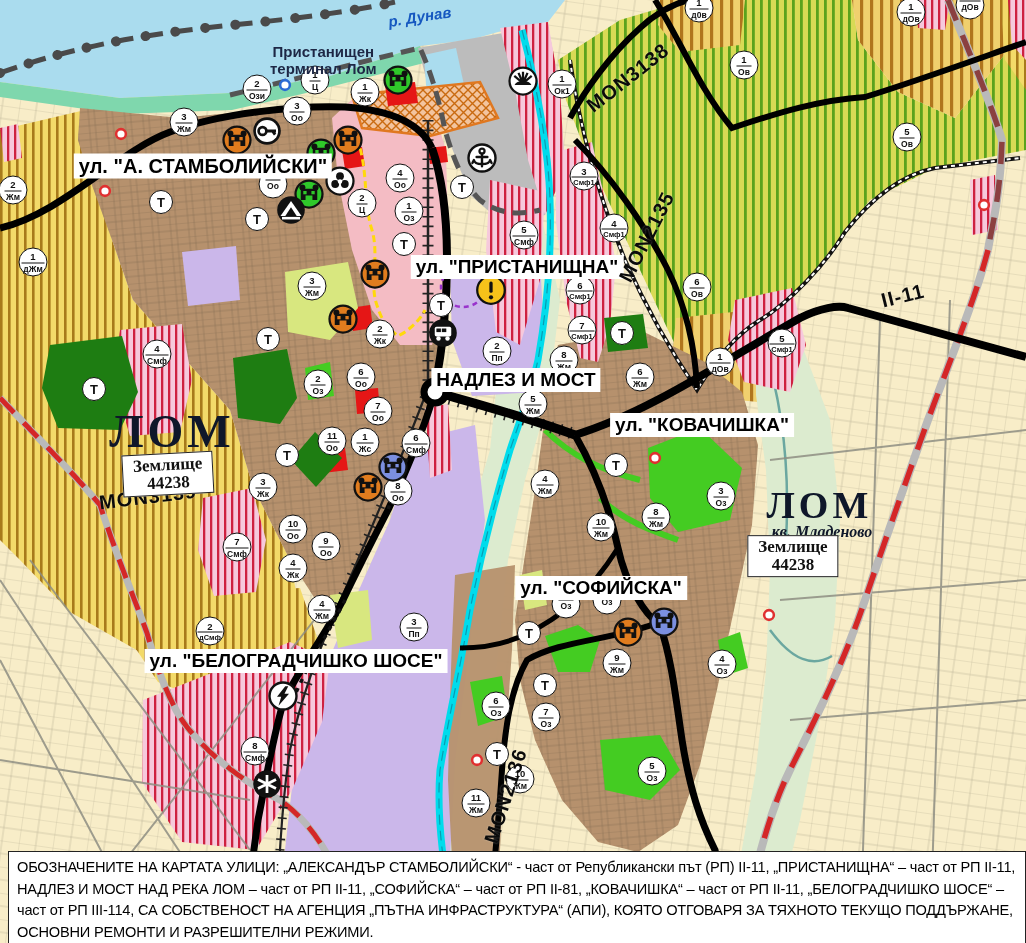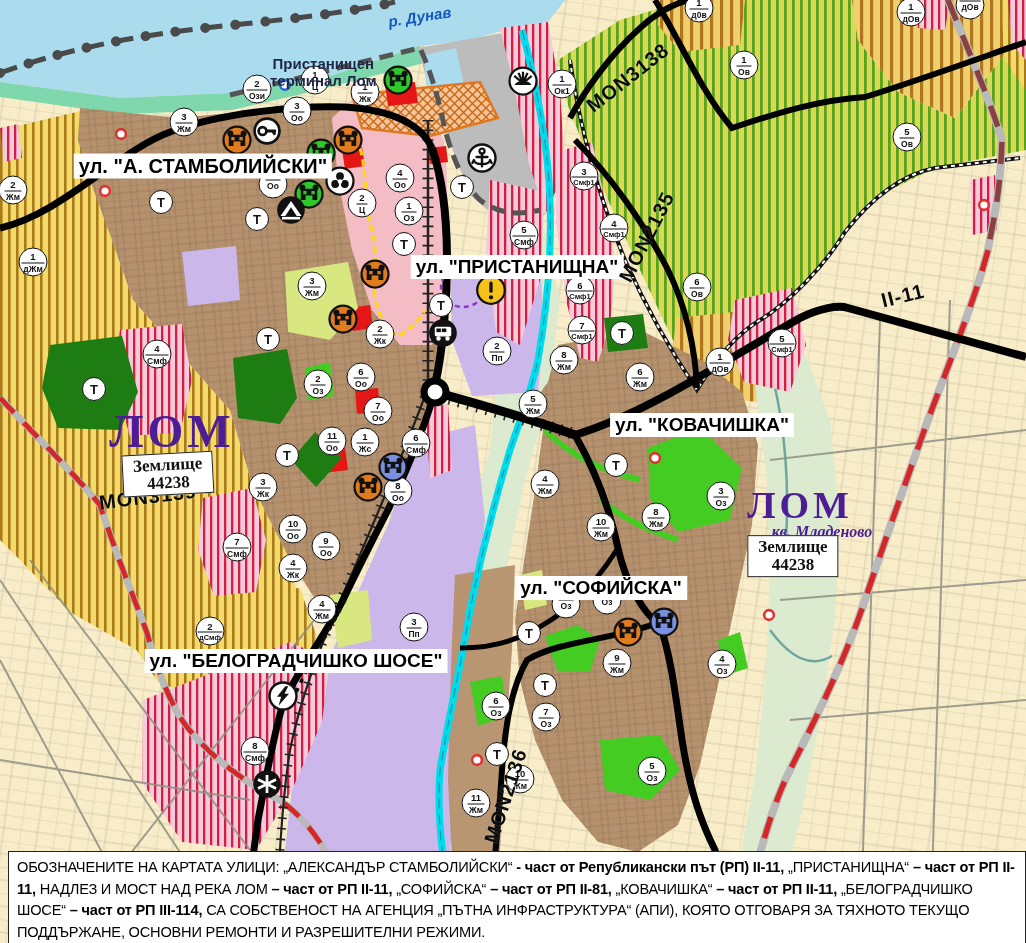--- a/index.html
+++ b/index.html
@@ -16,34 +16,34 @@
   .tm{position:absolute;width:24px;height:24px;box-sizing:border-box;border:1.8px solid #111;
       border-radius:50%;background:#fff;color:#111;font-size:13px;font-weight:bold;
       display:flex;align-items:center;justify-content:center;transform:translate(-50%,-50%);}
   .im{position:absolute;width:30px;height:30px;transform:translate(-50%,-50%);}
   .im svg{width:100%;height:100%;display:block;}
   .dot{position:absolute;transform:translate(-50%,-50%);}
   .street{position:absolute;transform:translate(-50%,-50%);background:#fff;color:#000;
           font-weight:bold;white-space:nowrap;padding:1px 5px;letter-spacing:0px;}
   .road{position:absolute;color:#0b0b0b;font-weight:bold;font-size:20px;white-space:nowrap;
         letter-spacing:1px;text-shadow:0 0 2px rgba(255,255,255,.4);}
-  .city{position:absolute;transform:translate(-50%,-50%);color:#4c1d95;
-        font-family:"Liberation Serif",serif;font-weight:bold;text-align:center;letter-spacing:4px;}
+  .city{position:absolute;transform:translate(-50%,-50%);color:#0f172a;
+        font-family:"Liberation Serif",serif;font-weight:bold;text-align:right;letter-spacing:4px;}
   .city .sub{display:block;font-size:16px;font-style:italic;letter-spacing:0px;margin-top:-4px;margin-left:44px;}
   .lbox{position:absolute;transform:translate(-50%,-50%);background:#fff;border:1.5px solid #222;
         color:#111;font-family:"Liberation Serif",serif;font-weight:bold;font-size:17px;
         text-align:center;line-height:1.05;padding:2px 10px;white-space:nowrap;}
   .wlabel{position:absolute;color:#1658c0;font-weight:bold;font-style:italic;font-size:15px;
           transform:rotate(-9deg);white-space:nowrap;}
   .plabel{position:absolute;color:#1d2745;font-weight:bold;font-size:15px;text-align:center;
           line-height:1.15;white-space:nowrap;}
   .footer{position:absolute;left:8px;top:851px;width:1000px;background:#fff;border:1.2px solid #222;
           padding:5px 8px 7px 8px;color:#000;font-size:14.6px;line-height:1.48;letter-spacing:-0.2px;}
   .footer b{font-weight:normal;}
-  .footer span{font-weight:bold;}
+  .footer span{font-weight:normal;}
 </style>
 </head>
 <body>
 
 <div id="stage">
 
   <svg id="basemap" width="1026" height="943" viewBox="0 0 1026 943">
     <defs>
       <pattern id="pParcel" width="34" height="26" patternUnits="userSpaceOnUse" patternTransform="rotate(8)">
         <path d="M0 0H34 M0 13H34 M0 0V26 M17 0V26" stroke="#a9a289" stroke-width="0.6" fill="none"></path>
@@ -670,26 +670,27 @@
       <div class="dot" style="left: 984px; top: 207px;"><svg width="15" height="15" viewBox="0 0 20 20">
           <circle cx="10" cy="10" r="6.5" fill="#fff" stroke="#e03030" stroke-width="3.4"></circle>
         </svg></div>
       <div class="dot" style="left: 285px; top: 87px;"><svg width="15" height="15" viewBox="0 0 20 20">
           <circle cx="10" cy="10" r="6.5" fill="#fff" stroke="#2b6bd4" stroke-width="3.4"></circle>
         </svg></div>
     </div>
 
   <div class="layer" id="labels-layer">
     <div class="wlabel" style="left:388px;top:8px;">р. Дунав</div>
-    <div class="plabel" style="left:270px;top:55px;">
+    <div class="plabel" style="left:270px;top:43px;">
       <span>Пристанищен</span><br>
       <span>терминал Лом</span>
     </div>
   <div class="street" style="left: 203px; top: 166px; font-size: 20px;">ул. "А. СТАМБОЛИЙСКИ"</div>
       <div class="street" style="left: 517px; top: 267px; font-size: 19px;">ул. "ПРИСТАНИЩНА"</div>
+      <div class="street" style="left: 516px; top: 380px; font-size: 19px;">НАДЛЕЗ И МОСТ</div>
       <div class="street" style="left: 702px; top: 425px; font-size: 19px;">ул. "КОВАЧИШКА"</div>
       <div class="street" style="left: 601px; top: 588px; font-size: 19px;">ул. "СОФИЙСКА"</div>
       <div class="street" style="left: 296px; top: 661px; font-size: 19px;">ул. "БЕЛОГРАДЧИШКО ШОСЕ"</div>
       <div class="road" style="left: 628px; top: 78px; transform: translate(-50%, -50%) rotate(-38deg);">MON3138</div>
       <div class="road" style="left: 647px; top: 237px; transform: translate(-50%, -50%) rotate(-63deg);">MON2135</div>
       <div class="road" style="left: 148px; top: 497px; transform: translate(-50%, -50%) rotate(-7deg);">MON3139</div>
       <div class="road" style="left: 506px; top: 796px; transform: translate(-50%, -50%) rotate(-72deg);">MON2136</div>
       <div class="road" style="left: 903px; top: 296px; transform: translate(-50%, -50%) rotate(-14deg);">II-11</div>
       <div class="city" style="left: 172px; top: 431px; font-size: 46px;"><span>ЛОМ</span></div>
       <div class="city" style="left: 800px; top: 512px; font-size: 38px;"><span>ЛОМ</span><span class="sub">кв. Младеново</span></div>

